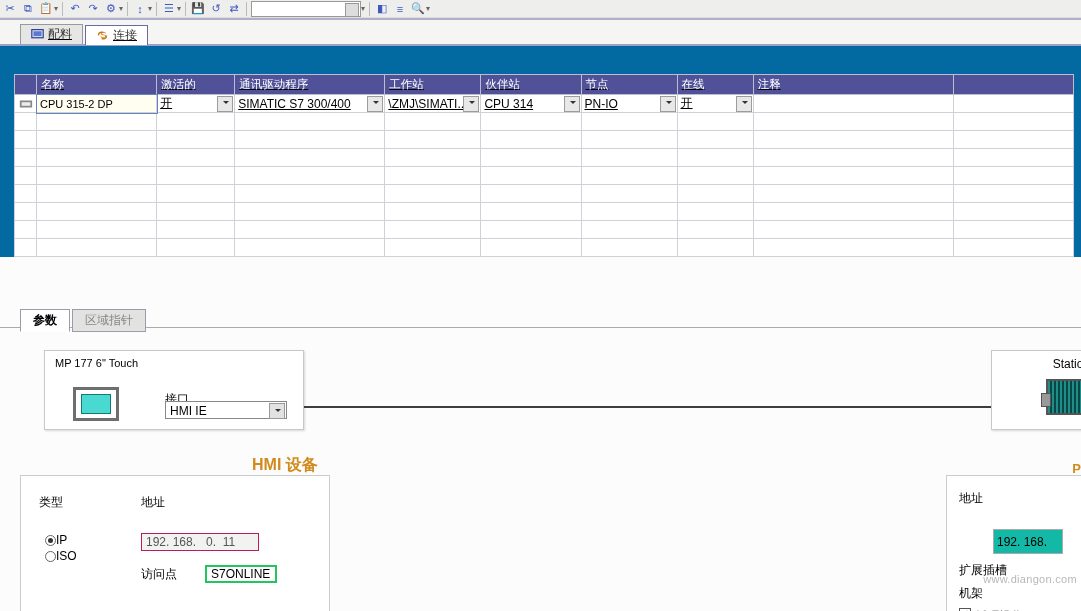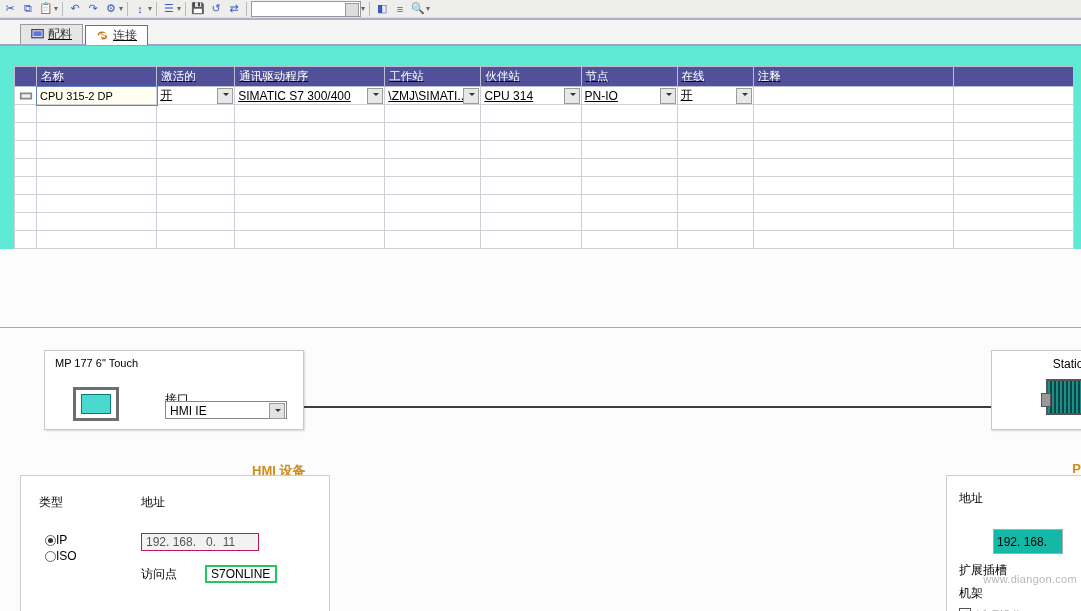--- a/index.html
+++ b/index.html
@@ -16,21 +16,21 @@
 
 .main { position: absolute; top: 18px; left: 0; right: 0; bottom: 0; background: #fcfcfc; border-top: 2px solid #b0b0cc; text-decoration: underline; }
 
 
 .top-tabs { height: 26px; padding: 4px 0 0 20px; border-bottom: 2px solid #9ca0cc; display: flex; gap: 2px; background: #f5f5f3; }
 .top-tab { display: flex; align-items: center; gap: 4px; padding: 3px 10px; border: 1px solid #999; border-bottom: none; background: #e6e6e4; color: #333; }
 .top-tab.active { background: #fff; border-color: #6a6aa0; position: relative; top: 1px; }
 .top-tab svg, .top-tab .ticon { width: 13px; height: 13px; }
 
 
-.grid-wrap { padding: 20px 0 0 14px; background: #5eead4; }
+.grid-wrap { padding: 28px 0 0 14px; background: #0369a1; }
 .grid { border-collapse: collapse; table-layout: fixed; width: 1060px; }
 .grid th { background: #515199; color: #fff; font-weight: normal; text-align: left; padding: 2px 4px; border: 1px solid #bdbdd0; height: 18px; font-size: 11.5px; }
 .grid td { border: 1px solid #d0d0d8; height: 18px; padding: 0; background: #fff; }
 .grid col.c0 { width: 22px; } .grid col.c1 { width: 120px; } .grid col.c2 { width: 78px; }
 .grid col.c3 { width: 150px; } .grid col.c4 { width: 96px; } .grid col.c5 { width: 100px; }
 .grid col.c6 { width: 96px; } .grid col.c7 { width: 76px; } .grid col.c8 { width: 200px; } .grid col.c9 { width: 120px; }
 .cell-input { width: 100%; height: 100%; border: none; padding: 1px 3px; font-size: 11px; background: transparent; }
 .cell-active { background: #fffef0 !important; outline: 1px solid #6585c0; }
 .cell-combo { width: 100%; height: 100%; display: flex; align-items: center; padding: 0 2px 0 3px; position: relative; }
 .cell-combo::after { content:""; position: absolute; right: 1px; top: 1px; width: 14px; height: 14px; background: #e8e8e8; border: 1px solid #9c9c9c; }
@@ -56,21 +56,21 @@
 .iface-combo::after { content:""; position: absolute; right:1px; top:1px; width:14px; height:14px; background:#e2e2e2; border:1px solid #999; }
 .iface-combo::before { content:""; position:absolute; right:5px; top:7px; border:3px solid transparent; border-top-color:#333; z-index:2;}
 .link-line { position: absolute; top: 56px; left: 260px; right: 0; border-top: 2px solid #3d3d3d; }
 .station-box { right: -20px; top: 0; width: 110px; height: 80px; text-align: right; padding: 6px 10px 0 0; }
 .station-box .station-icon { width: 40px; height: 36px; margin: 8px 4px 0 auto; background: repeating-linear-gradient(90deg,#1e8e8a 0,#1e8e8a 2px,#0b4644 2px,#0b4644 4px); border: 2px solid #555; position: relative; }
 .station-box .station-icon::before { content:""; position:absolute; left:-7px; top:12px; width:8px; height:12px; background:#999; border:1px solid #555;}
 
 
 .panels { position: absolute; top: 435px; left: 20px; right: 0; bottom: 0; }
 .panel-hmi { position:absolute; left: 0; top: 20px; width: 310px; height: 150px; background:#fff; border:1px solid #ccc; padding: 14px 16px; }
-.panel-hmi-title { position:absolute; left: 232px; top: 7px; color:#d08b1d; font-weight:bold; font-size:13px; }
+.panel-hmi-title { position:absolute; left: 232px; top: 0; color:#d08b1d; font-weight:bold; font-size:16px; }
 .panel-plc { position:absolute; right:-5px; top:20px; width:140px; height:150px; background:#fff; border:1px solid #ccc; padding:14px 12px; }
 .panel-plc-title { position:absolute; right:0; top:6px; color:#d08b1d; font-weight:bold; font-size:13px; }
 .lbl { margin-bottom: 22px; }
 .radio-row { display:flex; align-items:center; gap:0; margin: 2px 0 2px 6px; }
 .radio { width:11px; height:11px; border:1px solid #666; border-radius:50%; display:inline-flex; align-items:center; justify-content:center;}
 .radio.checked::after { content:""; width:5px; height:5px; border-radius:50%; background:#333;}
 .ro-input { border:1px solid #be185d; background:#f2f2f0; padding:1px 4px; width:118px; height:18px; color:#555;}
 .rw-input { border:2px solid #22c55e; background:#fff; padding:1px 4px; width:72px; height:18px;}
 .col { position:absolute; }
 .col-type { left:18px; top:18px; width:90px;}
@@ -300,20 +300,24 @@
             <td></td>
             <td></td>
             <td></td>
             <td></td>
             <td></td>
           </tr>
       </tbody>
     </table>
   </div>
 
+  <div class="prop-tabs">
+    <div class="prop-tab active">参数</div>
+    <div class="prop-tab">区域指针</div>
+  </div>
   <div class="prop-divider"></div>
 
   <div class="diagram">
     <div class="dev-box hmi-box">
       <div class="title">MP 177 6" Touch</div>
       <div class="hmi-icon">
           <div></div>
         </div>
       <div class="iface-label">接口</div>
       <div class="iface-combo">

